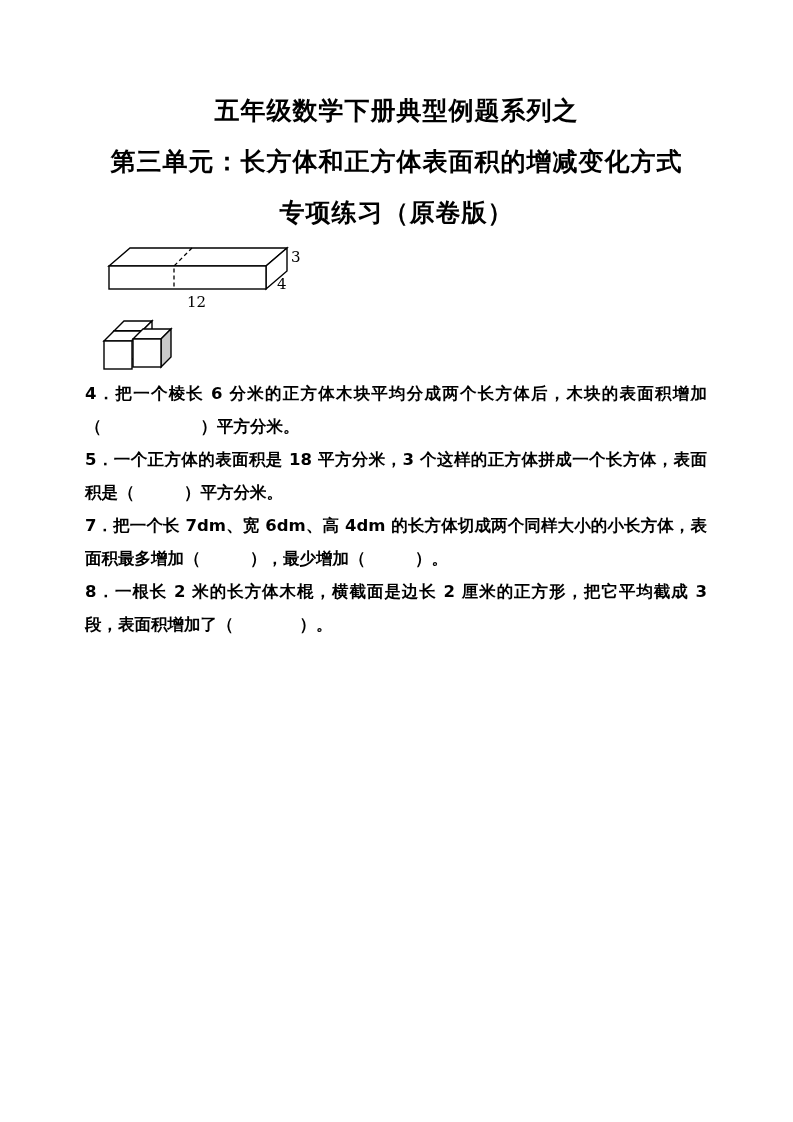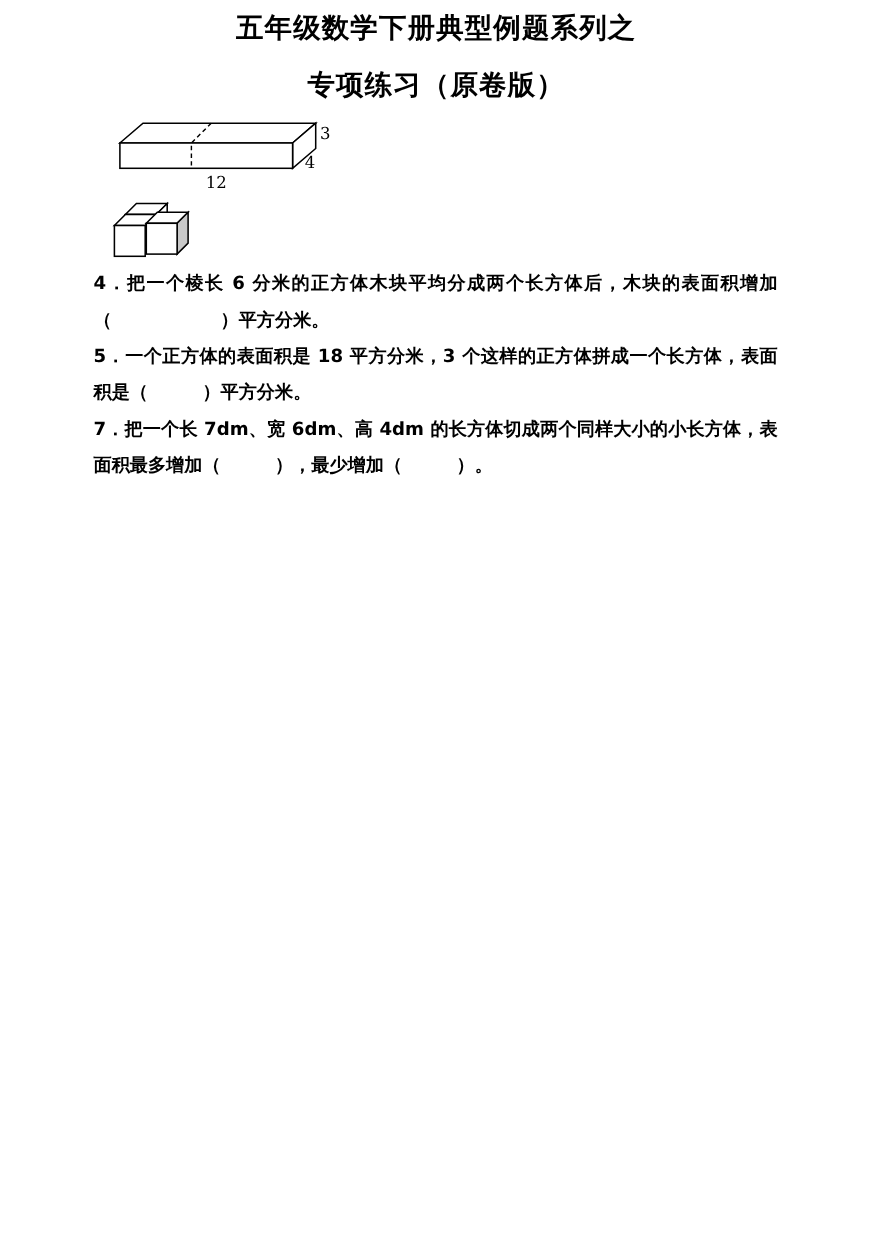--- a/index.html
+++ b/index.html
@@ -7,20 +7,21 @@
     position: relative;
     width: 793px;
     height: 1122px;
     margin: 0 auto;
     background: #ffffff;
     color: #000000;
     font-family: "DejaVu Sans", sans-serif;
     overflow: hidden;
   }
   .header {
+    padding-top: 85px;
     text-align: center;
     font-weight: bold;
     font-size: 25px;
     line-height: 51px;
     letter-spacing: 1px;
   }
   .body {
     padding: 0 86px 0 85px;
     font-size: 16.5px;
     font-weight: bold;
@@ -40,20 +41,21 @@
     fill: #000000;
   }
 </style>
 </head>
 <body>
 
 <div class="page">
 
   <div class="header">
     <div>五年级数学下册典型例题系列之</div>
+    <div>第三单元：长方体和正方体表面积的增减变化方式</div>
     <div>专项练习（原卷版）</div>
   </div>
 
   <div class="body">
 
 
     <div class="figure">
       <svg width="215" height="72" viewBox="0 0 215 72">
         <polygon class="shape" points="10,25 31,7 188,7 167,25"></polygon>
         <polygon class="shape" points="167,25 188,7 188,30 167,48"></polygon>
@@ -78,16 +80,17 @@
 
         <polygon class="shape" points="34,23 44,13 72,13 62,23"></polygon>
         <polygon class="shade" points="62,23 72,13 72,41 62,51"></polygon>
         <rect class="shape" x="34" y="23" width="28" height="28"></rect>
       </svg>
     </div>
 
     <p>4．把一个棱长 6 分米的正方体木块平均分成两个长方体后，木块的表面积增加（　　　　　　）平方分米。</p>
     <p>5．一个正方体的表面积是 18 平方分米，3 个这样的正方体拼成一个长方体，表面积是（　　　）平方分米。</p>
     <p>7．把一个长 7dm、宽 6dm、高 4dm 的长方体切成两个同样大小的小长方体，表面积最多增加（　　　），最少增加（　　　）。</p>
+    <p>8．一根长 2 米的长方体木棍，横截面是边长 2 厘米的正方形，把它平均截成 3 段，表面积增加了（　　　　）。</p>
 
   </div>
 
 </div>
 
 </body></html>

